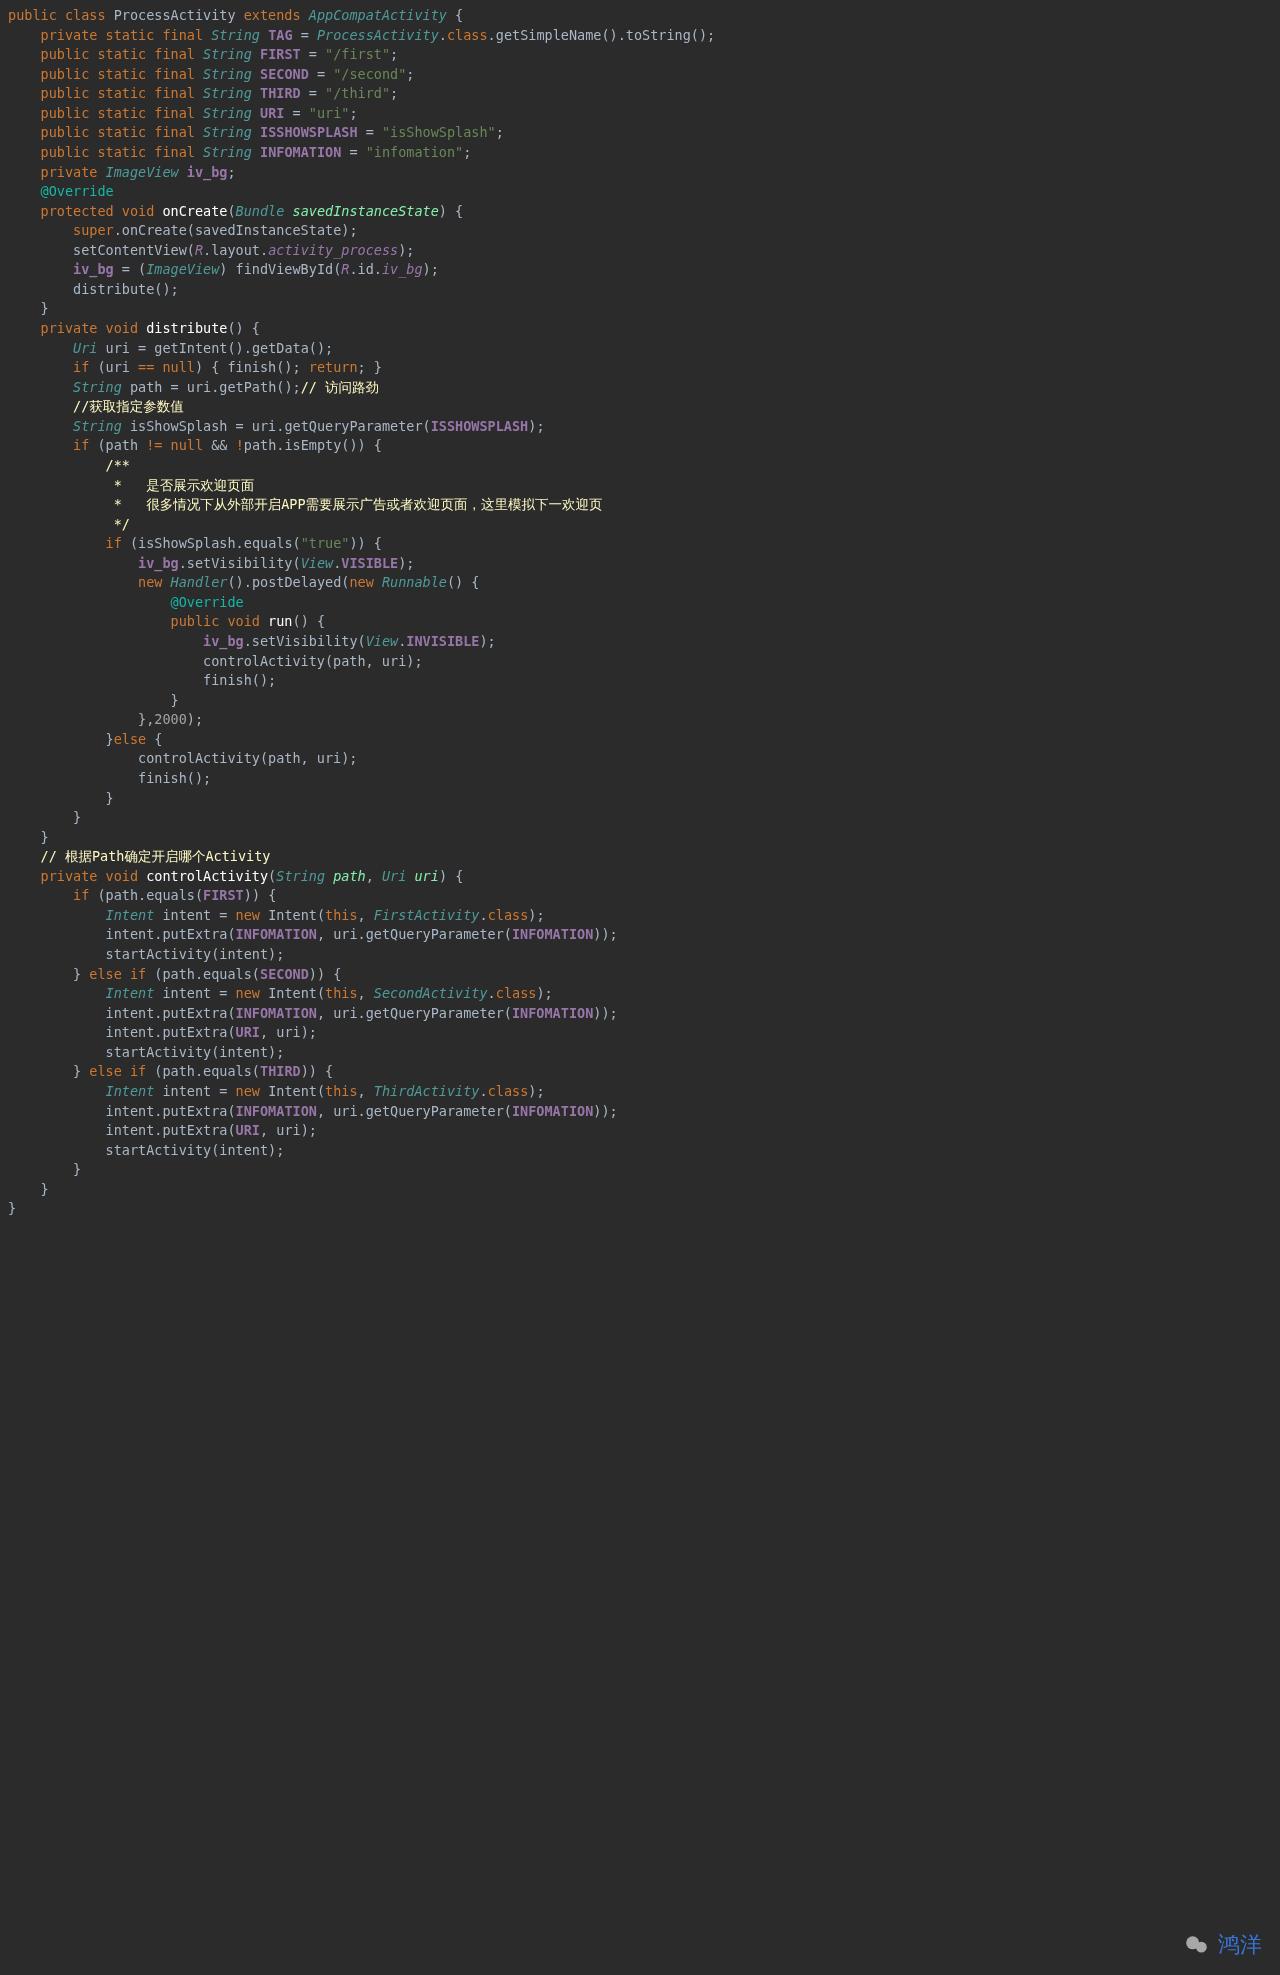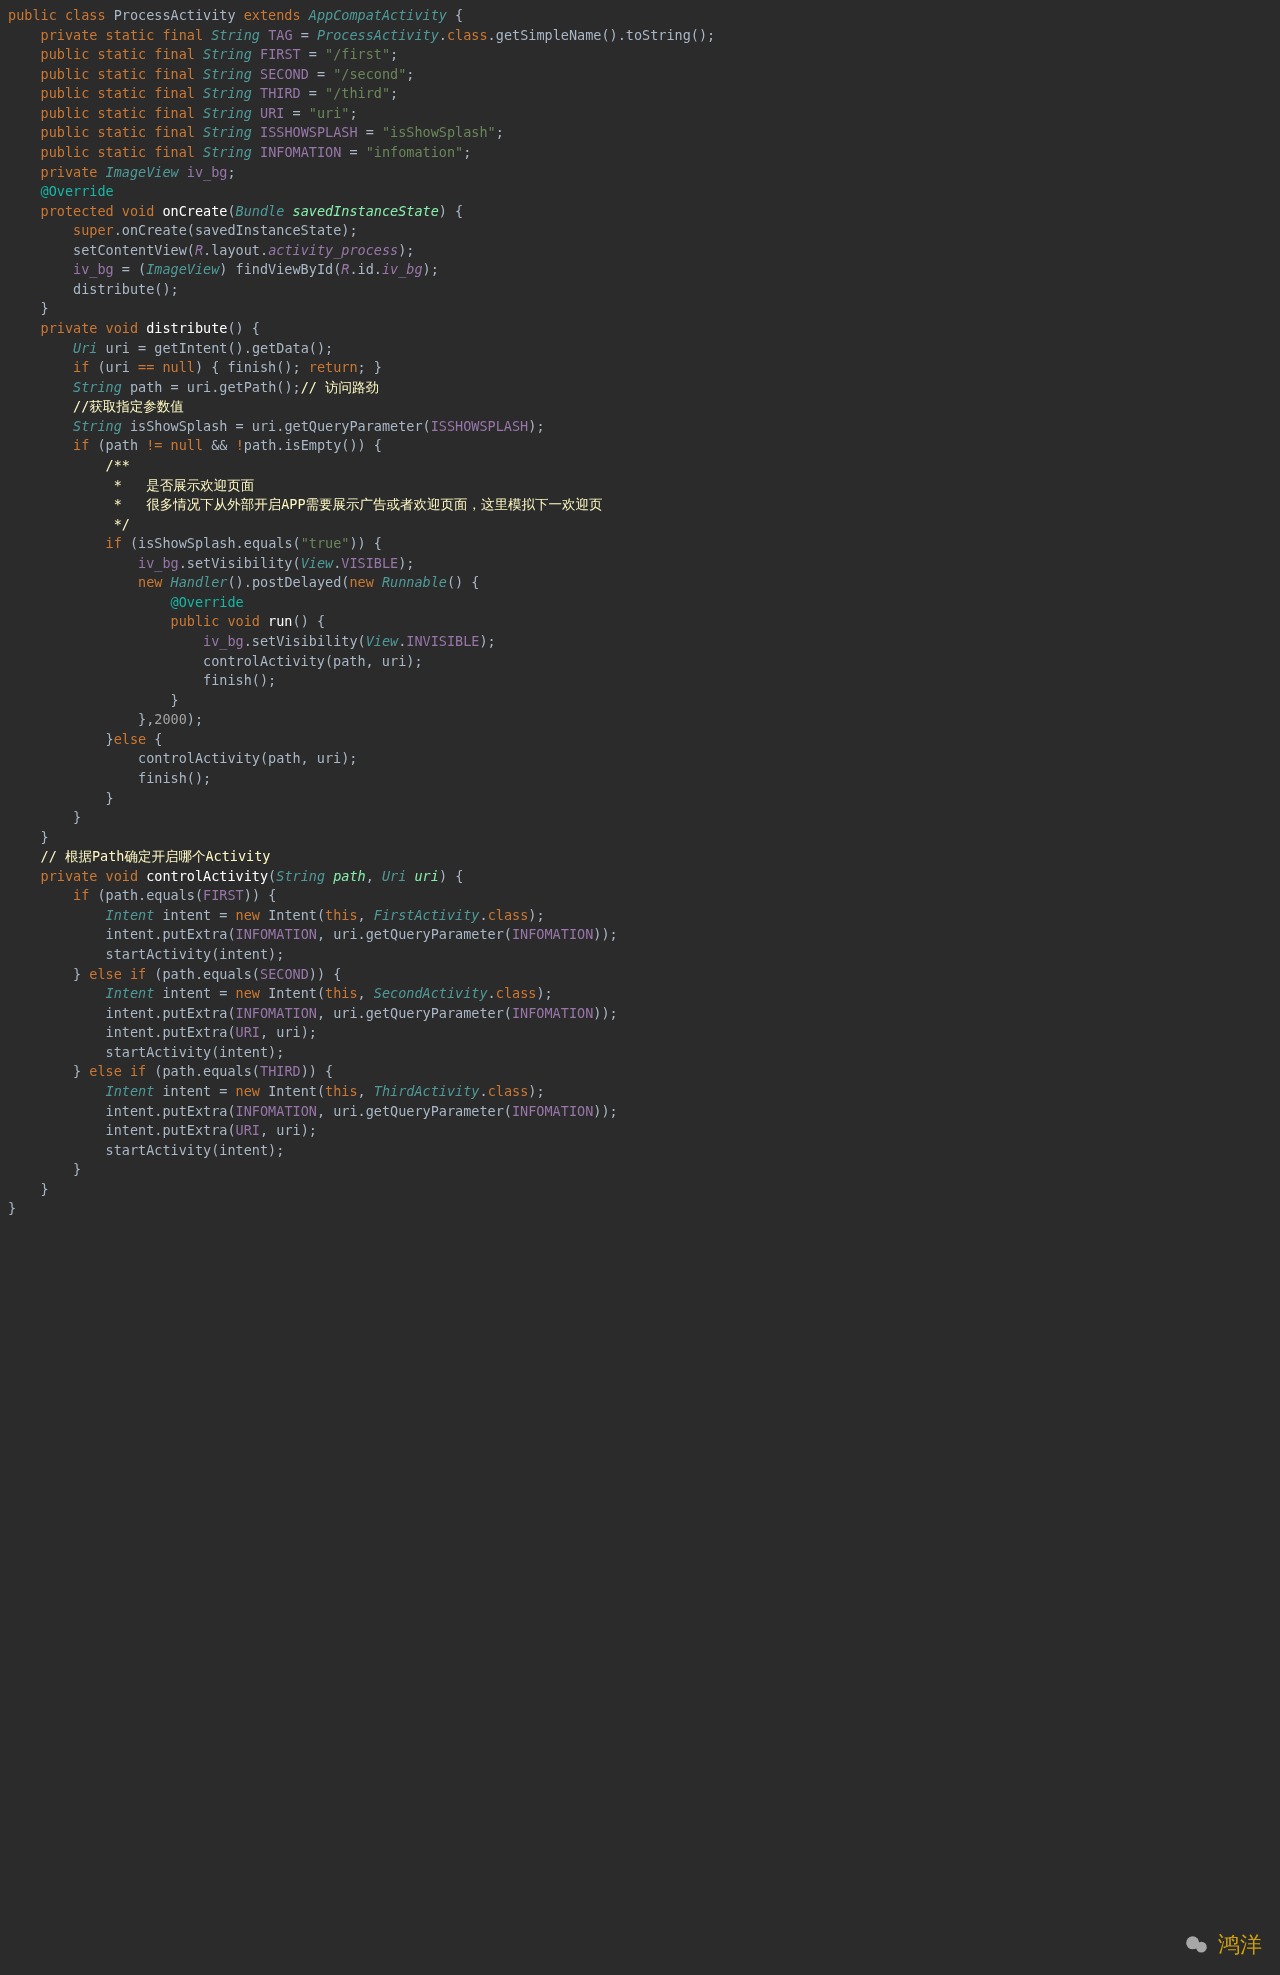--- a/index.html
+++ b/index.html
@@ -1,30 +1,30 @@
 <!DOCTYPE html>
 <html><head>
 <meta charset="utf-8">
 <style>
   html,body{margin:0;padding:0;background:#2b2b2b;color:#a9b7c6;font-family:Menlo,Consolas,"DejaVu Sans Mono",monospace;font-size:13.5px;line-height:1.45;}
   .editor{width:1268px;min-height:1975px;box-sizing:border-box;padding:6px 0 40px 8px;white-space:pre;position:relative;}
   .line{display:block;}
   .kw{color:#cc7832;}
   .type{color:#4e9a99;font-style:italic;}
-  .field{color:#9876aa;}
+  .field{color:#9876aa;font-weight:bold;}
   .str{color:#6a8759;}
   .num{color:#a3a3a3;}
   .fn{color:#ffffff;}
   .cmt{color:#fef9c3;}
   .ann{color:#14b8a6;}
   .op{color:#a9b7c6;}
   .dot{color:#a9b7c6;}
   .purple{color:#9876aa;font-style:italic;}
   .param{color:#86efac;font-style:italic;}
-  .wm{position:absolute;right:18px;bottom:14px;color:#eab308;font-family:"PingFang SC","Microsoft YaHei",sans-serif;font-size:22px;opacity:.85;display:flex;align-items:center;gap:8px;}
+  .wm{position:absolute;right:18px;bottom:14px;color:#3b82f6;font-family:"PingFang SC","Microsoft YaHei",sans-serif;font-size:22px;opacity:.85;display:flex;align-items:center;gap:8px;}
   .wm svg{width:26px;height:26px;}
 </style>
 </head>
 <body>
 
 <div class="editor" id="editor"><span class="line"><span class="kw">public class </span><span class="op">ProcessActivity </span><span class="kw">extends </span><span class="type">AppCompatActivity</span><span class="op"> {</span></span><span class="line"><span class="op">    </span><span class="kw">private static final </span><span class="type">String</span><span class="op"> </span><span class="field">TAG</span><span class="op"> = </span><span class="type">ProcessActivity</span><span class="dot">.</span><span class="kw">class</span><span class="dot">.</span><span class="op">getSimpleName()</span><span class="dot">.</span><span class="op">toString();</span></span><span class="line"><span class="op">    </span><span class="kw">public static final </span><span class="type">String</span><span class="op"> </span><span class="field">FIRST</span><span class="op"> = </span><span class="str">"/first"</span><span class="op">;</span></span><span class="line"><span class="op">    </span><span class="kw">public static final </span><span class="type">String</span><span class="op"> </span><span class="field">SECOND</span><span class="op"> = </span><span class="str">"/second"</span><span class="op">;</span></span><span class="line"><span class="op">    </span><span class="kw">public static final </span><span class="type">String</span><span class="op"> </span><span class="field">THIRD</span><span class="op"> = </span><span class="str">"/third"</span><span class="op">;</span></span><span class="line"><span class="op">    </span><span class="kw">public static final </span><span class="type">String</span><span class="op"> </span><span class="field">URI</span><span class="op"> = </span><span class="str">"uri"</span><span class="op">;</span></span><span class="line"><span class="op">    </span><span class="kw">public static final </span><span class="type">String</span><span class="op"> </span><span class="field">ISSHOWSPLASH</span><span class="op"> = </span><span class="str">"isShowSplash"</span><span class="op">;</span></span><span class="line"><span class="op">    </span><span class="kw">public static final </span><span class="type">String</span><span class="op"> </span><span class="field">INFOMATION</span><span class="op"> = </span><span class="str">"infomation"</span><span class="op">;</span></span><span class="line"><span class="op">    </span><span class="kw">private </span><span class="type">ImageView</span><span class="op"> </span><span class="field">iv_bg</span><span class="op">;</span></span><span class="line"><span class="op"></span></span><span class="line"><span class="op">    </span><span class="ann">@Override</span></span><span class="line"><span class="op">    </span><span class="kw">protected void </span><span class="fn">onCreate</span><span class="op">(</span><span class="type">Bundle</span><span class="op"> </span><span class="param">savedInstanceState</span><span class="op">) {</span></span><span class="line"><span class="op">        </span><span class="kw">super</span><span class="dot">.</span><span class="op">onCreate(savedInstanceState);</span></span><span class="line"><span class="op">        setContentView(</span><span class="purple">R</span><span class="dot">.</span><span class="op">layout</span><span class="dot">.</span><span class="purple">activity_process</span><span class="op">);</span></span><span class="line"><span class="op"></span></span><span class="line"><span class="op">        </span><span class="field">iv_bg</span><span class="op"> = (</span><span class="type">ImageView</span><span class="op">) findViewById(</span><span class="purple">R</span><span class="dot">.</span><span class="op">id</span><span class="dot">.</span><span class="purple">iv_bg</span><span class="op">);</span></span><span class="line"><span class="op"></span></span><span class="line"><span class="op">        distribute();</span></span><span class="line"><span class="op">    }</span></span><span class="line"><span class="op"></span></span><span class="line"><span class="op">    </span><span class="kw">private void </span><span class="fn">distribute</span><span class="op">() {</span></span><span class="line"><span class="op">        </span><span class="type">Uri</span><span class="op"> uri = getIntent()</span><span class="dot">.</span><span class="op">getData();</span></span><span class="line"><span class="op">        </span><span class="kw">if </span><span class="op">(uri </span><span class="kw">== null</span><span class="op">) { finish(); </span><span class="kw">return</span><span class="op">; }</span></span><span class="line"><span class="op"></span></span><span class="line"><span class="op">        </span><span class="type">String</span><span class="op"> path = uri</span><span class="dot">.</span><span class="op">getPath();</span><span class="cmt">// 访问路劲</span></span><span class="line"><span class="op">        </span><span class="cmt">//获取指定参数值</span></span><span class="line"><span class="op">        </span><span class="type">String</span><span class="op"> isShowSplash = uri</span><span class="dot">.</span><span class="op">getQueryParameter(</span><span class="field">ISSHOWSPLASH</span><span class="op">);</span></span><span class="line"><span class="op"></span></span><span class="line"><span class="op">        </span><span class="kw">if </span><span class="op">(path </span><span class="kw">!= null </span><span class="op">&amp;&amp; </span><span class="kw">!</span><span class="op">path</span><span class="dot">.</span><span class="op">isEmpty()) {</span></span><span class="line"><span class="op">            </span><span class="cmt">/**</span></span><span class="line"><span class="op">            </span><span class="cmt"> *   是否展示欢迎页面</span></span><span class="line"><span class="op">            </span><span class="cmt"> *   很多情况下从外部开启APP需要展示广告或者欢迎页面，这里模拟下一欢迎页</span></span><span class="line"><span class="op">            </span><span class="cmt"> */</span></span><span class="line"><span class="op">            </span><span class="kw">if </span><span class="op">(isShowSplash</span><span class="dot">.</span><span class="op">equals(</span><span class="str">"true"</span><span class="op">)) {</span></span><span class="line"><span class="op">                </span><span class="field">iv_bg</span><span class="dot">.</span><span class="op">setVisibility(</span><span class="type">View</span><span class="dot">.</span><span class="field">VISIBLE</span><span class="op">);</span></span><span class="line"><span class="op">                </span><span class="kw">new </span><span class="type">Handler</span><span class="op">()</span><span class="dot">.</span><span class="op">postDelayed(</span><span class="kw">new </span><span class="type">Runnable</span><span class="op">() {</span></span><span class="line"><span class="op">                    </span><span class="ann">@Override</span></span><span class="line"><span class="op">                    </span><span class="kw">public void </span><span class="fn">run</span><span class="op">() {</span></span><span class="line"><span class="op">                        </span><span class="field">iv_bg</span><span class="dot">.</span><span class="op">setVisibility(</span><span class="type">View</span><span class="dot">.</span><span class="field">INVISIBLE</span><span class="op">);</span></span><span class="line"><span class="op">                        controlActivity(path, uri);</span></span><span class="line"><span class="op">                        finish();</span></span><span class="line"><span class="op">                    }</span></span><span class="line"><span class="op">                },</span><span class="num">2000</span><span class="op">);</span></span><span class="line"><span class="op">            }</span><span class="kw">else </span><span class="op">{</span></span><span class="line"><span class="op">                controlActivity(path, uri);</span></span><span class="line"><span class="op">                finish();</span></span><span class="line"><span class="op">            }</span></span><span class="line"><span class="op">        }</span></span><span class="line"><span class="op"></span></span><span class="line"><span class="op">    }</span></span><span class="line"><span class="op">    </span><span class="cmt">// 根据Path确定开启哪个Activity</span></span><span class="line"><span class="op">    </span><span class="kw">private void </span><span class="fn">controlActivity</span><span class="op">(</span><span class="type">String</span><span class="op"> </span><span class="param">path</span><span class="op">, </span><span class="type">Uri</span><span class="op"> </span><span class="param">uri</span><span class="op">) {</span></span><span class="line"><span class="op">        </span><span class="kw">if </span><span class="op">(path</span><span class="dot">.</span><span class="op">equals(</span><span class="field">FIRST</span><span class="op">)) {</span></span><span class="line"><span class="op">            </span><span class="type">Intent</span><span class="op"> intent = </span><span class="kw">new </span><span class="op">Intent(</span><span class="kw">this</span><span class="op">, </span><span class="type">FirstActivity</span><span class="dot">.</span><span class="kw">class</span><span class="op">);</span></span><span class="line"><span class="op">            intent</span><span class="dot">.</span><span class="op">putExtra(</span><span class="field">INFOMATION</span><span class="op">, uri</span><span class="dot">.</span><span class="op">getQueryParameter(</span><span class="field">INFOMATION</span><span class="op">));</span></span><span class="line"><span class="op">            startActivity(intent);</span></span><span class="line"><span class="op">        } </span><span class="kw">else if </span><span class="op">(path</span><span class="dot">.</span><span class="op">equals(</span><span class="field">SECOND</span><span class="op">)) {</span></span><span class="line"><span class="op">            </span><span class="type">Intent</span><span class="op"> intent = </span><span class="kw">new </span><span class="op">Intent(</span><span class="kw">this</span><span class="op">, </span><span class="type">SecondActivity</span><span class="dot">.</span><span class="kw">class</span><span class="op">);</span></span><span class="line"><span class="op">            intent</span><span class="dot">.</span><span class="op">putExtra(</span><span class="field">INFOMATION</span><span class="op">, uri</span><span class="dot">.</span><span class="op">getQueryParameter(</span><span class="field">INFOMATION</span><span class="op">));</span></span><span class="line"><span class="op">            intent</span><span class="dot">.</span><span class="op">putExtra(</span><span class="field">URI</span><span class="op">, uri);</span></span><span class="line"><span class="op">            startActivity(intent);</span></span><span class="line"><span class="op">        } </span><span class="kw">else if </span><span class="op">(path</span><span class="dot">.</span><span class="op">equals(</span><span class="field">THIRD</span><span class="op">)) {</span></span><span class="line"><span class="op">            </span><span class="type">Intent</span><span class="op"> intent = </span><span class="kw">new </span><span class="op">Intent(</span><span class="kw">this</span><span class="op">, </span><span class="type">ThirdActivity</span><span class="dot">.</span><span class="kw">class</span><span class="op">);</span></span><span class="line"><span class="op">            intent</span><span class="dot">.</span><span class="op">putExtra(</span><span class="field">INFOMATION</span><span class="op">, uri</span><span class="dot">.</span><span class="op">getQueryParameter(</span><span class="field">INFOMATION</span><span class="op">));</span></span><span class="line"><span class="op">            intent</span><span class="dot">.</span><span class="op">putExtra(</span><span class="field">URI</span><span class="op">, uri);</span></span><span class="line"><span class="op">            startActivity(intent);</span></span><span class="line"><span class="op">        }</span></span><span class="line"><span class="op"></span></span><span class="line"><span class="op">    }</span></span><span class="line"><span class="op"></span></span><span class="line"><span class="op">}</span></span></div>
 
 <div class="wm">
   <svg viewBox="0 0 24 24" fill="#bdbdbd">
       <circle cx="8" cy="10" r="6"></circle>

